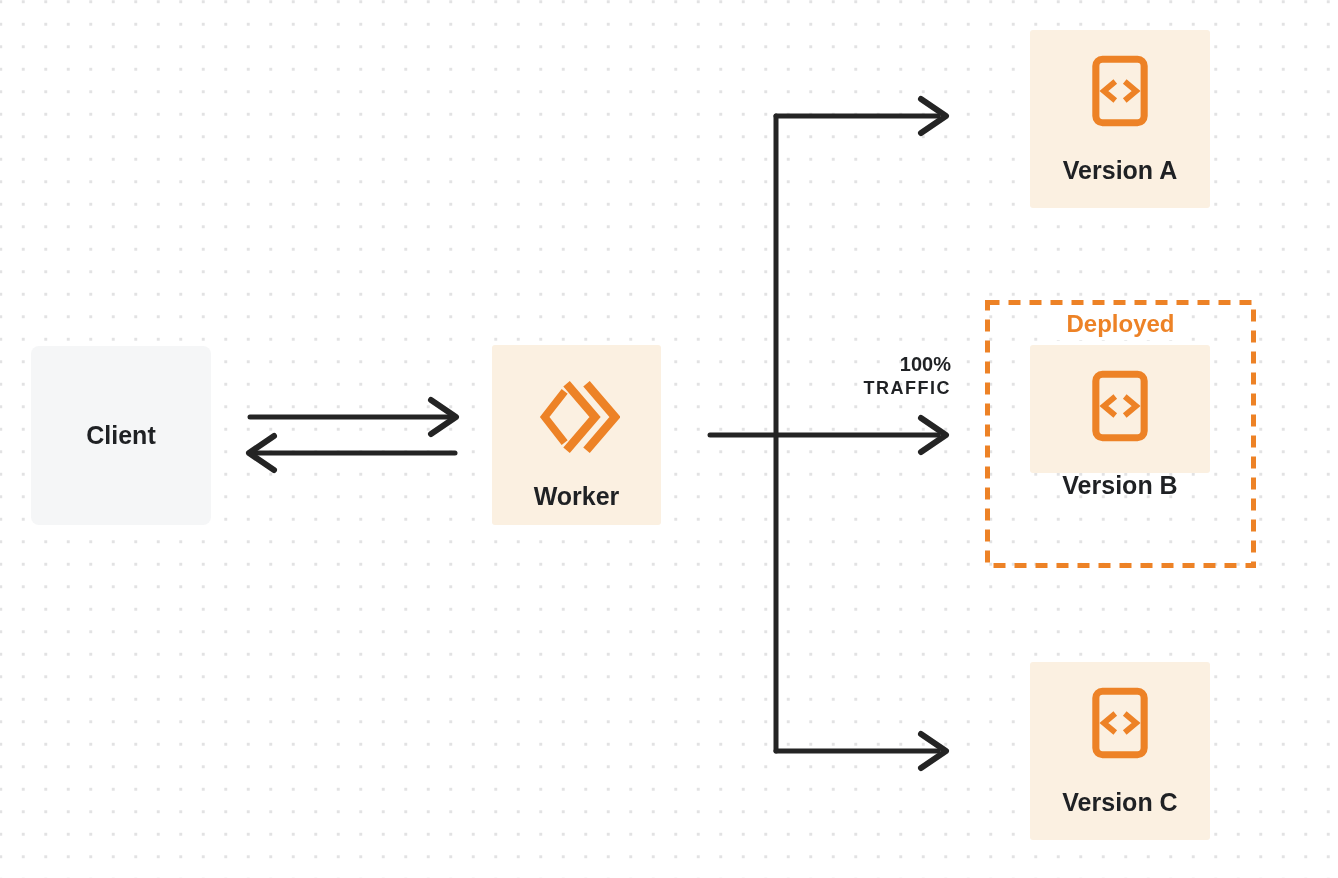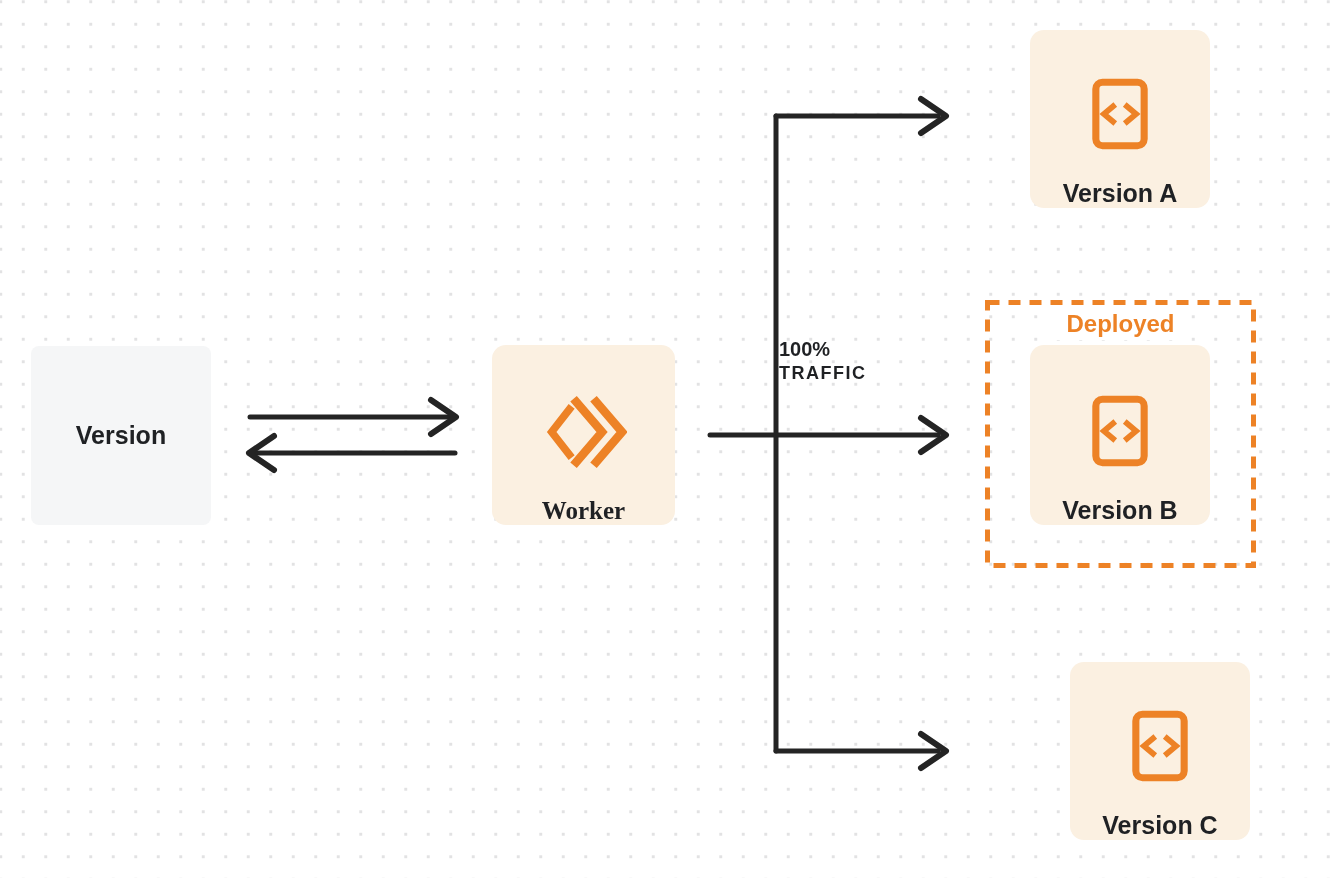--- a/index.html
+++ b/index.html
@@ -20,54 +20,52 @@
     overflow: hidden;
     background-color: var(--background);
     background-image: radial-gradient(circle, var(--dot) 1.7px, transparent 1.9px);
     background-size: 22.5px 22.5px;
     background-position: 12px 13px;
     font-family: "Liberation Sans", sans-serif;
     color: var(--text);
   }
   .node {
     position: absolute;
-    border-radius: 14px;
+    border-radius: 3px;
     display: flex;
     flex-direction: column;
     align-items: center;
-    justify-content: flex-end;
   }
   .node .label {
     font-weight: bold;
     font-size: 25px;
     color: var(--text);
     white-space: nowrap;
   }
   .client {
     left: 31px; top: 346px; width: 180px; height: 179px;
     background: var(--client-gray);
     justify-content: center;
     border-radius: 8px;
   }
   .worker {
-    left: 492px; top: 345px; width: 183px; height: 180px;
+    left: 492px; top: 345px; width: 169px; height: 180px;
     background: var(--node-cream);
-    padding-top: 12px;
-    font-family: Liberation Serif, serif;
+    padding-top: 34px;
   }
   .worker .label { margin-top: 27px; }
   .version {
     width: 180px; height: 178px;
     background: var(--node-cream);
     padding-top: 25px;
   }
   .version .label { margin-top: 29px; }
   .version-a { left: 1030px; top: 30px; }
-  .version-b { left: 1030px; top: 345px; height: 180px; }
-  .version-c { left: 1030px; top: 662px; margin-left: 40px; }
+  .version-b { left: 1030px; top: 345px; height: 128px; }
+  .version-c { left: 1030px; top: 662px; }
   .icon-wrap { display: block; line-height: 0; }
   .accent-stroke { stroke: var(--accent); fill: none; }
 
   .deployed-box {
     position: absolute;
     left: 985px; top: 300px; width: 271px; height: 268px;
   }
   .deployed-box .dash-svg { position: absolute; inset: 0; }
   .deployed-label {
     position: absolute;
@@ -78,22 +76,22 @@
     color: var(--accent);
     font-weight: bold;
     font-size: 24px;
     white-space: nowrap;
     line-height: 32px;
     margin-top: 24px;
   }
 
   .traffic-label {
     position: absolute;
-    left: 779px; top: 338px; width: 172px;
-    text-align: left;
+    left: 779px; top: 353px; width: 172px;
+    text-align: right;
     font-weight: bold;
     color: var(--text);
   }
   .traffic-label .l1 { display: block; font-size: 20px; }
   .traffic-label .l2 { display: block; font-size: 18px; letter-spacing: 1.5px; margin-top: 2px; }
 
   .edges {
     position: absolute;
     left: 0; top: 0;
     pointer-events: none;
@@ -126,21 +124,21 @@
       <path class="edge-line" d="M710 435 H938"></path>
       <path class="edge-head" d="M921 418 L946 435 L921 452"></path>
     </g>
     <g>
       <path class="edge-line" d="M776 751 H938"></path>
       <path class="edge-head" d="M921 734 L946 751 L921 768"></path>
     </g>
   </svg>
 
   <div class="node client">
-    <span class="label">Version</span>
+    <span class="label">Client</span>
   </div>
 
   <div class="node worker">
     <span class="icon-wrap">
       <svg width="86" height="76" viewBox="0 0 90 80">
         <path class="accent-stroke" d="M32 13 L11 40 L32 67" stroke-width="8"></path>
         <path class="accent-stroke" d="M34 5 L64 40 L34 75" stroke-width="9"></path>
         <path class="accent-stroke" d="M55 5 L85 40 L55 75" stroke-width="9"></path>
       </svg>
     </span>

